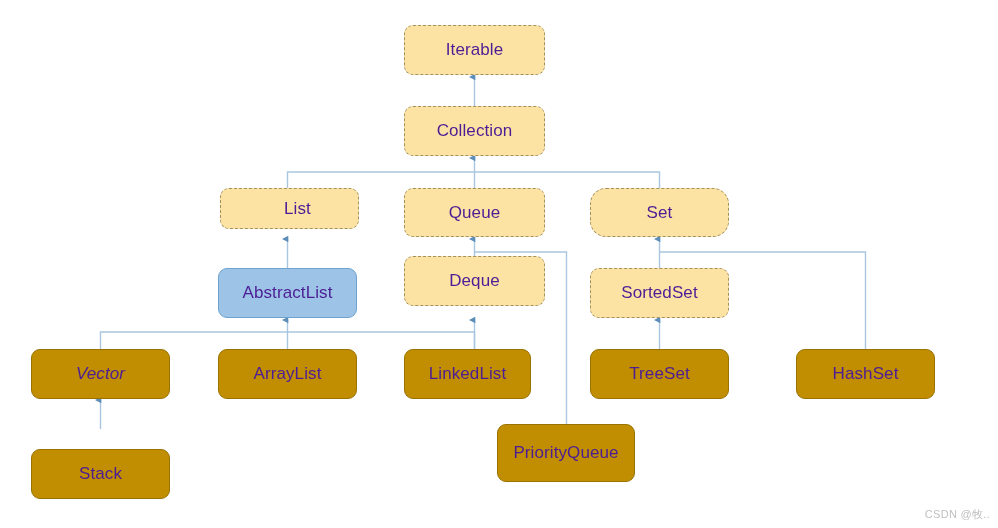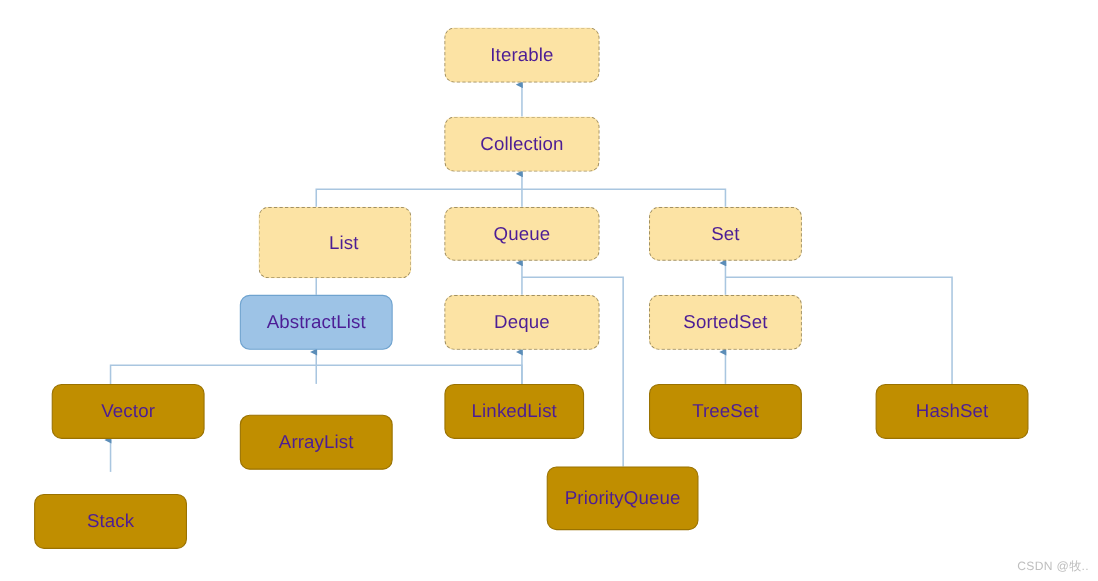--- a/index.html
+++ b/index.html
@@ -102,42 +102,42 @@
     </g>
   </svg>
 
   <div id="nodes">
       <div class="node iface" style="left: 404px; top: 25px; width: 141px; height: 50px;">
         <span>Iterable</span>
       </div>
       <div class="node iface" style="left: 404px; top: 106px; width: 141px; height: 50px; justify-content: center;">
         <span>Collection</span>
       </div>
-      <div class="node iface" style="left: 235px; top: 188px; width: 139px; height: 65px; padding-left: 16px;">
+      <div class="node iface" style="left: 220px; top: 188px; width: 139px; height: 41px; padding-left: 16px;">
         <span>List</span>
       </div>
       <div class="node iface" style="left: 404px; top: 188px; width: 141px; height: 49px;">
         <span>Queue</span>
       </div>
-      <div class="node iface" style="left: 590px; top: 188px; width: 139px; height: 49px;">
+      <div class="node iface" style="left: 590px; top: 188px; width: 139px; height: 49px; border-radius: 16px;">
         <span>Set</span>
       </div>
       <div class="node abstract" style="left: 218px; top: 268px; width: 139px; height: 50px;">
         <span>AbstractList</span>
       </div>
-      <div class="node iface" style="left: 404px; top: 268px; width: 141px; height: 50px;">
+      <div class="node iface" style="left: 404px; top: 256px; width: 141px; height: 50px;">
         <span>Deque</span>
       </div>
       <div class="node iface" style="left: 590px; top: 268px; width: 139px; height: 50px; align-items: center;">
         <span>SortedSet</span>
       </div>
-      <div class="node concrete" style="left: 47px; top: 349px; width: 139px; height: 50px;">
+      <div class="node concrete" style="left: 31px; top: 349px; width: 139px; height: 50px; font-style: italic;">
         <span>Vector</span>
       </div>
-      <div class="node concrete" style="left: 218px; top: 349px; width: 139px; height: 50px; margin-top: 28px;">
+      <div class="node concrete" style="left: 218px; top: 349px; width: 139px; height: 50px;">
         <span>ArrayList</span>
       </div>
       <div class="node concrete" style="left: 404px; top: 349px; width: 127px; height: 50px;">
         <span>LinkedList</span>
       </div>
       <div class="node concrete" style="left: 590px; top: 349px; width: 139px; height: 50px;">
         <span>TreeSet</span>
       </div>
       <div class="node concrete" style="left: 796px; top: 349px; width: 139px; height: 50px;">
         <span>HashSet</span>

